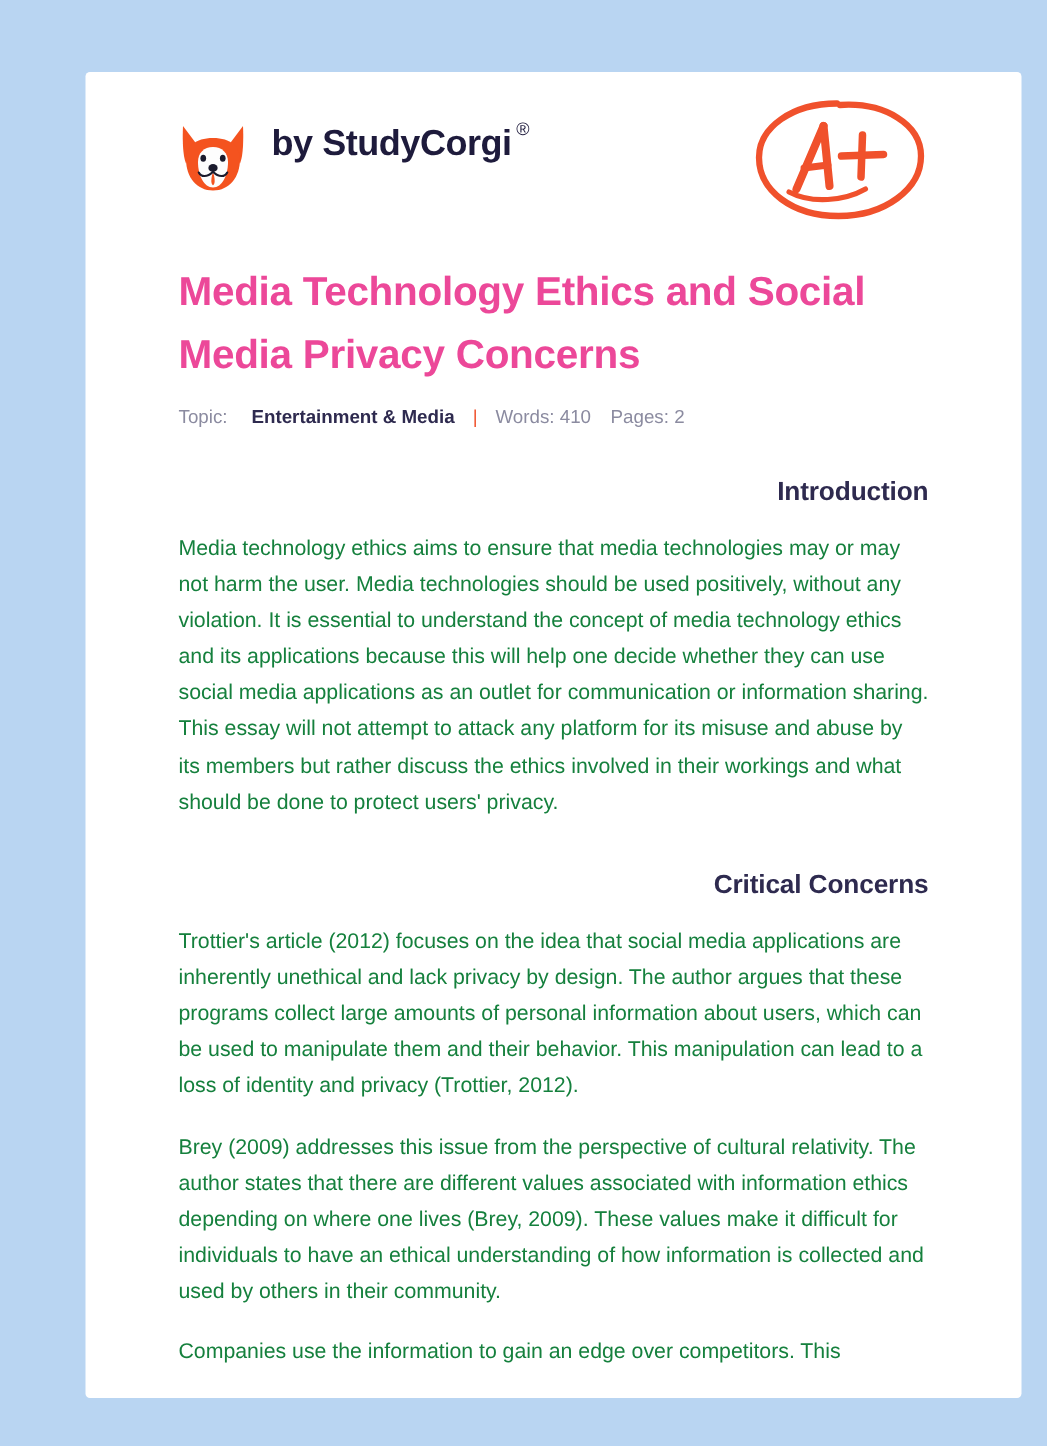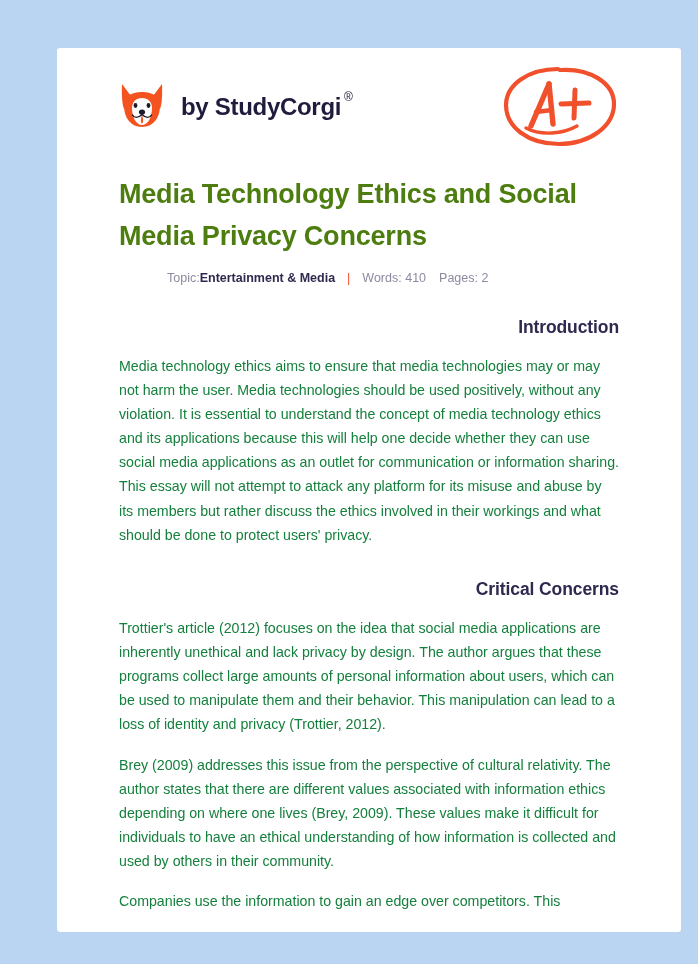--- a/index.html
+++ b/index.html
@@ -34,21 +34,21 @@
   .doc-header {
     display: flex;
     align-items: center;
     justify-content: space-between;
     height: 104px;
     padding-top: 14px;
   }
 
   .brand {
     display: flex;
-    align-items: center;
+    align-items: flex-start;
     gap: 16px;
   }
 
   .corgi-icon {
     width: 46px;
     height: 50px;
     display: block;
     flex: 0 0 auto;
   }
 
@@ -74,40 +74,40 @@
     width: 118px;
     height: 86px;
     flex: 0 0 auto;
   }
 
   
   .doc-title {
     font-size: 27px;
     line-height: 1.55;
     font-weight: bold;
-    color: #4d7c0f;
+    color: #ec4899;
     letter-spacing: -0.2px;
     margin: 22px 0 0 0;
     max-width: 460px;
   }
 
   .doc-meta {
     margin-top: 13px;
     font-size: 12.5px;
     color: #8b8ba0;
     display: flex;
     align-items: center;
     flex-wrap: wrap;
     gap: 0;
   }
-  .meta-label { color: #8b8ba0; margin-left: 48px; }
+  .meta-label { color: #8b8ba0; }
   .meta-topic {
     color: #2e2a4f;
     font-weight: bold;
-    margin-left: 0;
+    margin-left: 16px;
   }
   .meta-sep {
     color: #f0522d;
     margin: 0 12px;
   }
   .meta-words { color: #8b8ba0; }
   .meta-pages { color: #8b8ba0; margin-left: 13px; text-align: center; }
 
   
   .section-heading {

